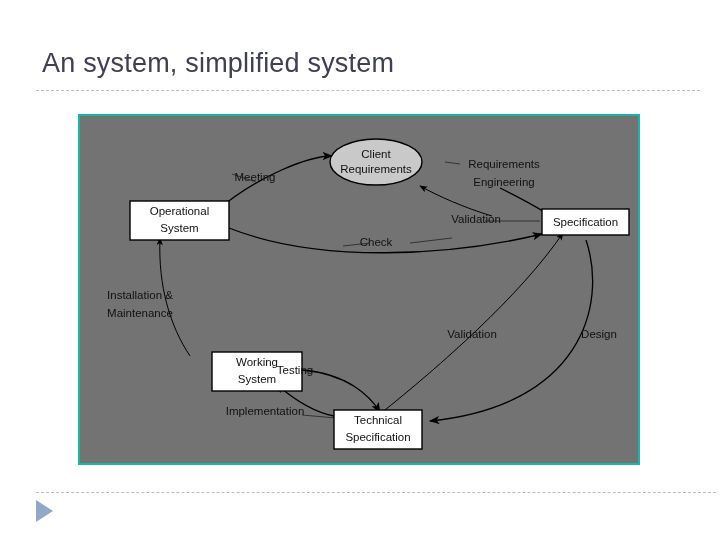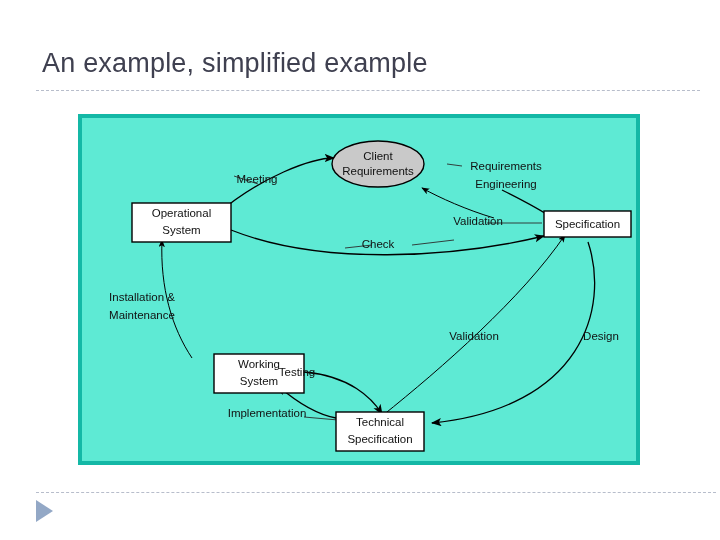--- a/index.html
+++ b/index.html
@@ -57,22 +57,22 @@
     border-left: 17px solid #93a8c6;
   }
 
   
   #diagram-frame {
     position: absolute;
     left: 78px;
     top: 114px;
     width: 562px;
     height: 351px;
-    border: 4px solid #14b8a6;
-    background: #5eead4;
+    border: 2px solid #14b8a6;
+    background: #737373;
     box-sizing: border-box;
   }
   #diagram-svg {
     position: absolute;
     left: 0;
     top: 0;
     width: 562px;
     height: 351px;
     display: block;
   }
@@ -114,21 +114,21 @@
   }
   .leader {
     fill: none;
     stroke: #2b2b2b;
     stroke-width: 0.9;
   }
 </style>
 </head>
 <body>
 
-<div id="slide-title">An example, simplified example</div>
+<div id="slide-title">An system, simplified system</div>
 
 <div id="title-rule" class="rule-dashed"></div>
 
 <div id="diagram-frame">
 
   <svg id="diagram-svg" viewBox="0 0 562 351">
 
     <defs>
       <marker id="ah" markerWidth="9" markerHeight="9" refX="7.2" refY="3.2" orient="auto" markerUnits="strokeWidth">
         <path d="M0,0 L8,3.2 L0,6.4 L1.9,3.2 Z" fill="#000000"></path>

